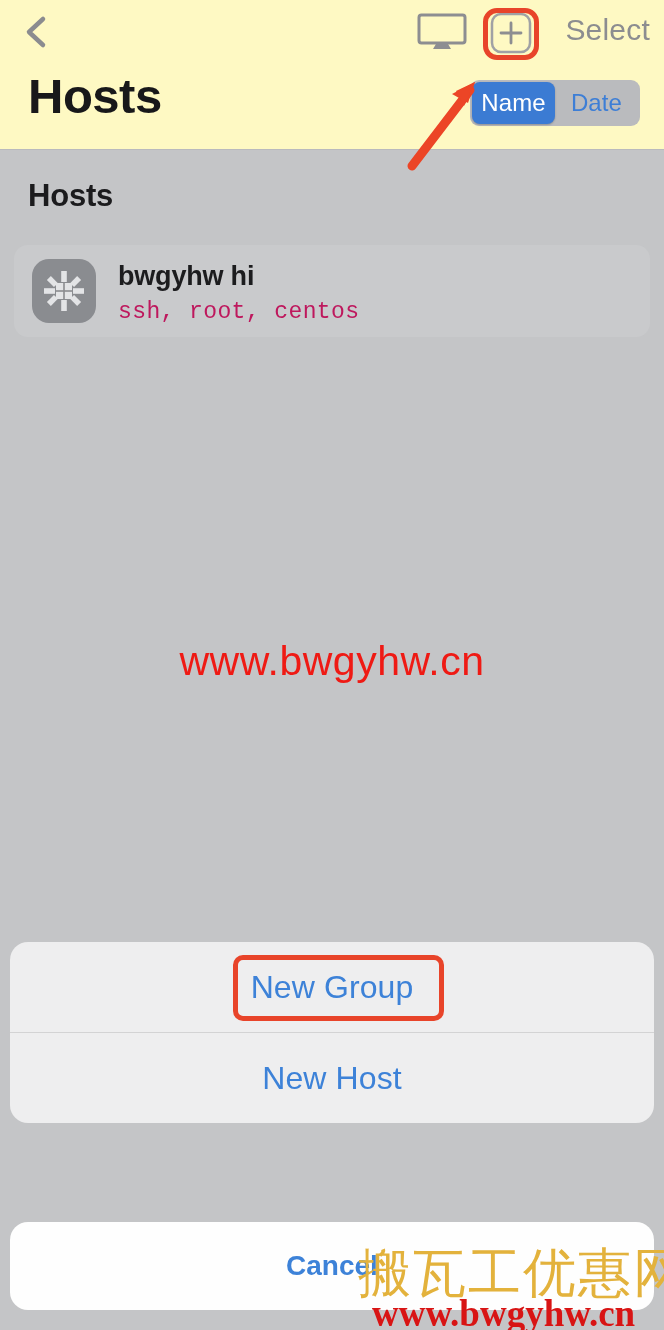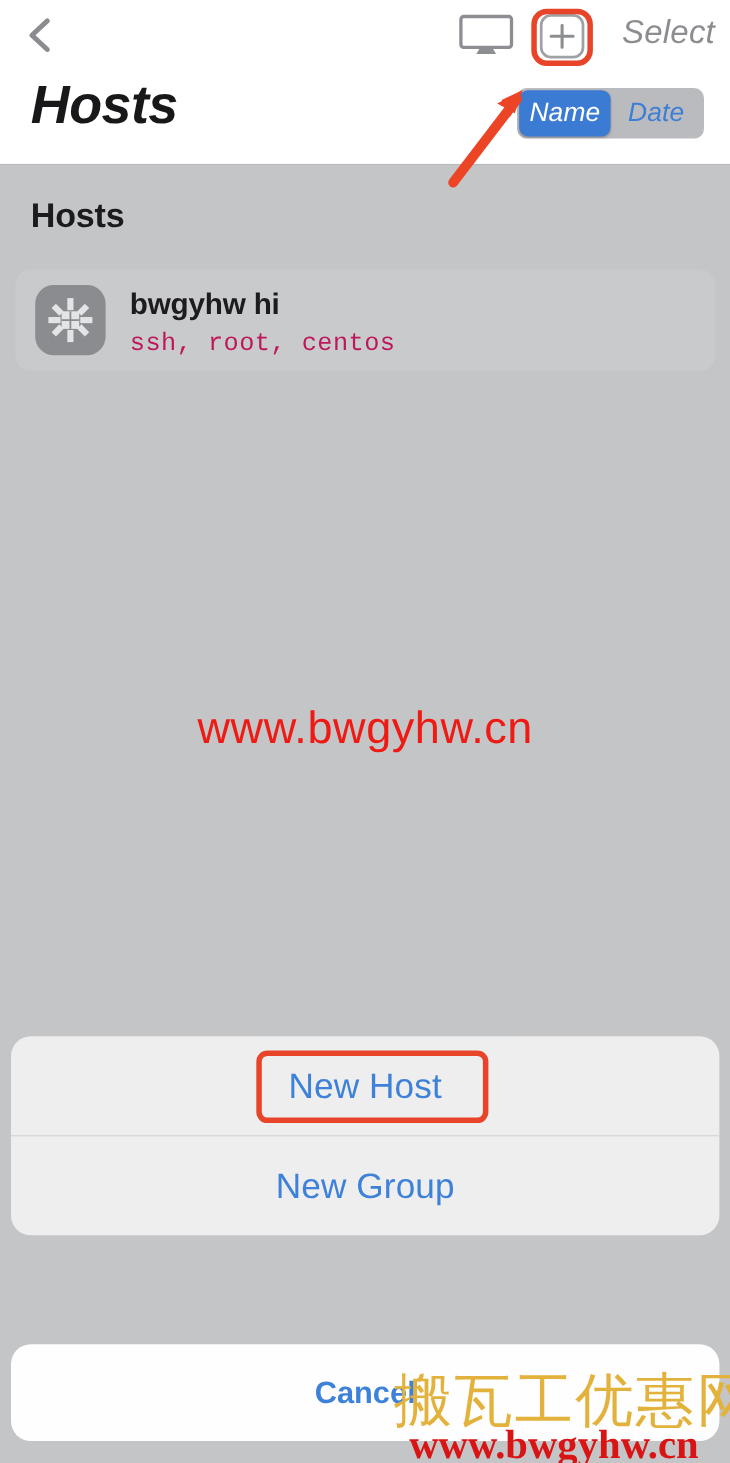--- a/index.html
+++ b/index.html
@@ -26,24 +26,23 @@
     inset: 0;
     background: #c4c5c7;
   }
 
   
   .navbar {
     position: absolute;
     left: 0; top: 0;
     width: 664px;
     height: 150px;
-    background: #ffffff;
+    background: #fef9c3;
     border-bottom: 1px solid #b9babd;
     box-sizing: border-box;
-    font-style: italic;
   }
 
   .nav-top {
     position: absolute;
     left: 0; top: 0;
     width: 664px;
     height: 62px;
   }
 
   .back-chevron {
@@ -369,22 +368,22 @@
         </span>
       </div>
       <div class="host-name">bwgyhw hi</div>
       <div class="host-sub">ssh, root, centos</div>
     </div>
 
     <div class="watermark-center">www.bwgyhw.cn</div>
   </div>
 
   <div class="action-sheet">
+    <div class="sheet-item">New Group</div>
     <div class="sheet-item">New Host</div>
-    <div class="sheet-item">New Group</div>
   </div>
 
   <div class="cancel-sheet">
     <div class="cancel-item">Cancel</div>
   </div>
 
   <div class="annot-box" id="annot-plus"></div>
 
   <div class="annot-box" id="annot-newhost"></div>
 

